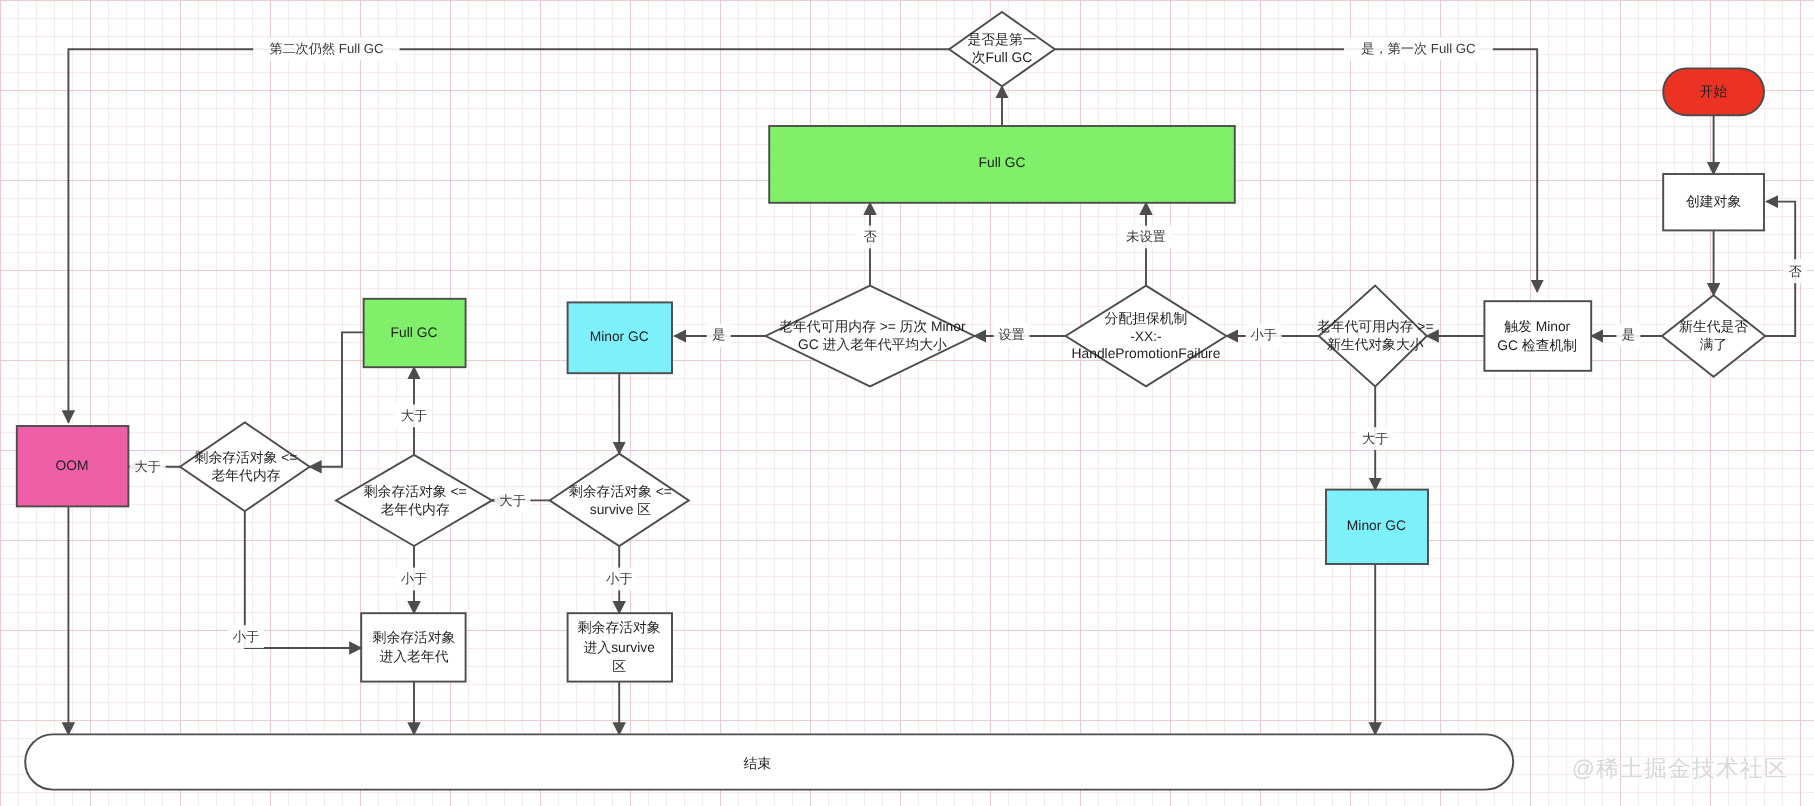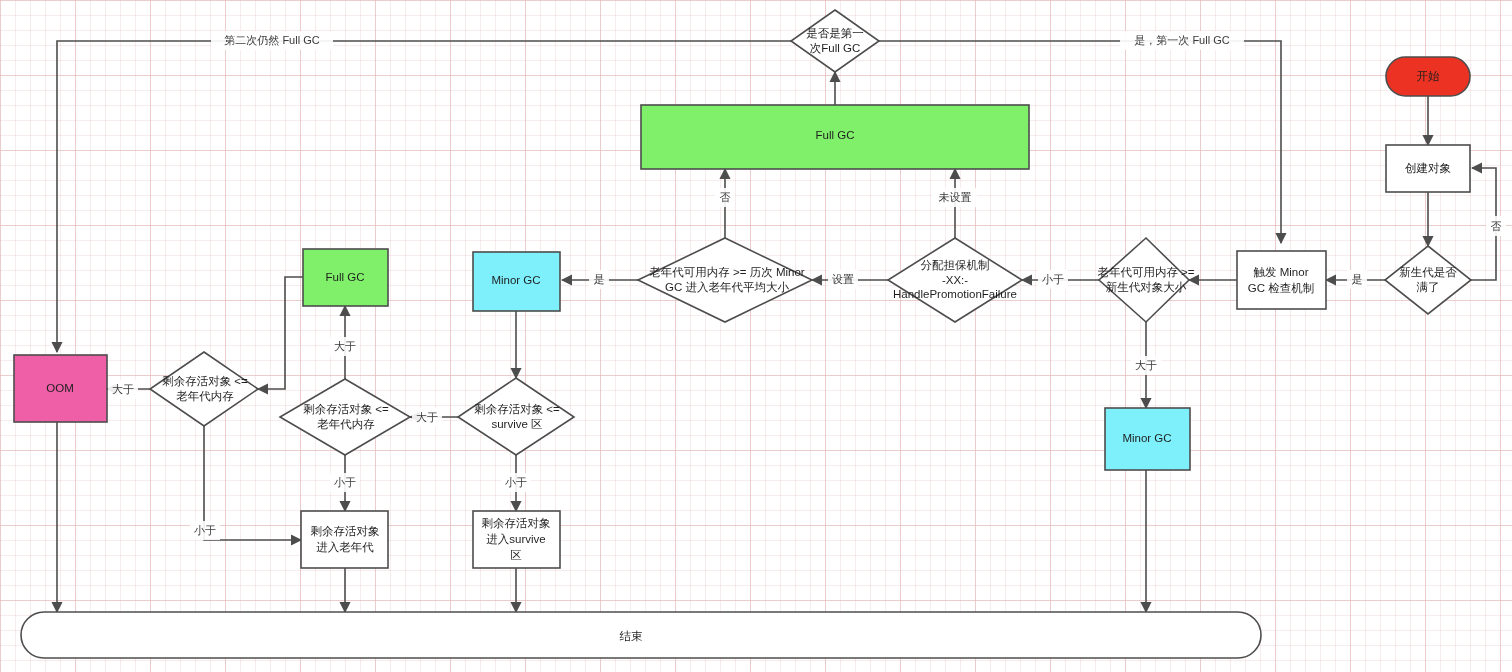--- a/index.html
+++ b/index.html
@@ -273,14 +273,15 @@
     </g>
 
     <g>
       <rect class="nodeshape" x="21" y="612" width="1240" height="46" rx="23" ry="23" fill="#ffffff"></rect>
       <text class="lbl nlbl" x="631" y="637">结束</text>
     </g>
 
   </g>
 </svg>
 
+<div class="watermark">@稀土掘金技术社区</div>
 
 </div>
 
 </body></html>

